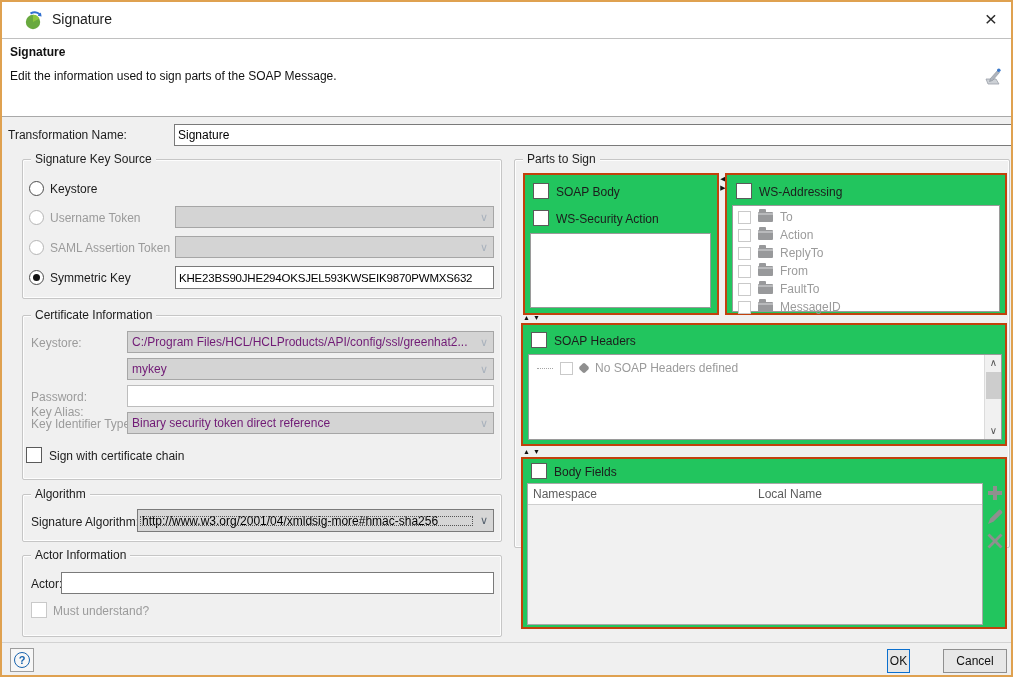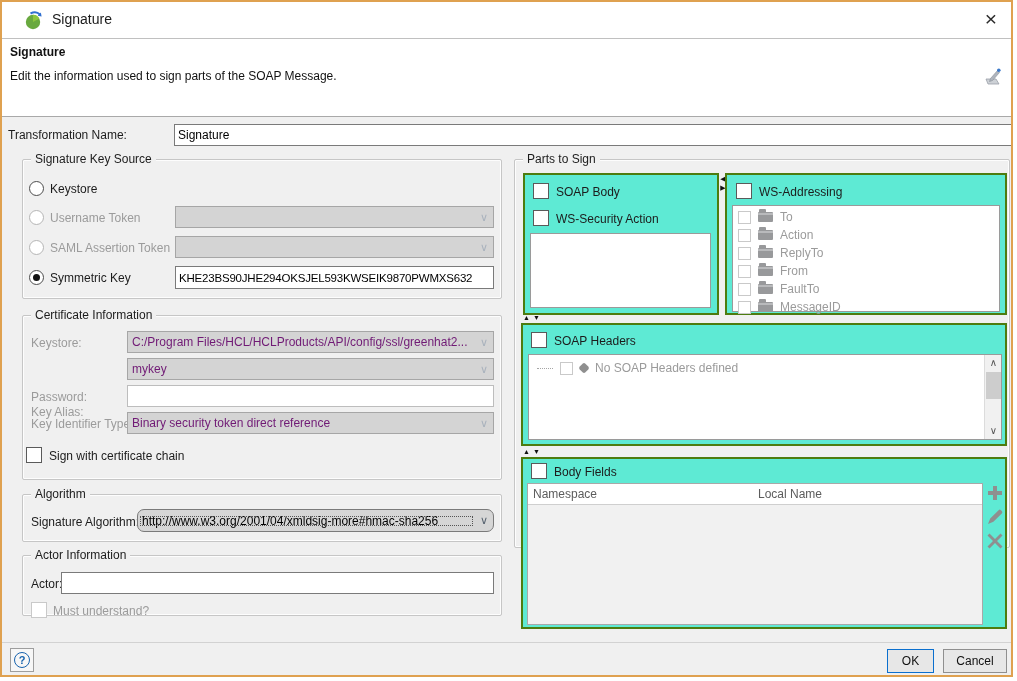--- a/index.html
+++ b/index.html
@@ -24,33 +24,33 @@
   .grp { position:absolute; border:1px solid #c6c6c6; border-radius:2px; box-shadow:inset 0 0 0 1px #fdfdfd; }
   .grp > .legend { position:absolute; top:-8px; left:8px; background:#f0f0f0; padding:0 4px; font-size:12px; color:#1c1c1c; white-space:nowrap; }
 
   .txt { position:absolute; background:#fff; border:1px solid #7a7a7a; font-size:12px; color:#000; padding:0 3px; line-height:20px; overflow:hidden; white-space:nowrap; }
   .txt.small { font-size:11.5px; letter-spacing:-0.2px; }
   .txt.dis { border-color:#bdbdbd; }
 
   .combo { position:absolute; background:#d4d4d4; border:1px solid #a6a6a6; display:flex; align-items:center; }
   .combo .val { flex:1; font-size:12px; color:#701a75; padding:0 4px; overflow:hidden; white-space:nowrap; }
   .combo .arr { width:18px; text-align:center; font-size:11px; color:#a9b2bd; }
-  .combo.enabled { background:#d6d6d6; border-color:#7a7a7a;border-radius:7px; }
+  .combo.enabled { background:#d6d6d6; border-color:#7a7a7a; }
   .combo.enabled .val { color:#000; outline:1px dotted #555; outline-offset:-3px; }
   .combo.enabled .arr { color:#55616e; }
 
   .radio { position:absolute; width:15px; height:15px; border-radius:50%; border:1px solid #4c4c4c; background:#fff; }
   .radio.dis { border-color:#b5b5b5; }
   .radio.sel::after { content:""; position:absolute; left:3px; top:3px; width:7px; height:7px; border-radius:50%; background:#111; }
 
   .cbx { position:absolute; width:16px; height:16px; border:1px solid #5a5a5a; background:#fff; }
   .cbx13 { width:13px; height:13px; border:1px solid #c9c9c9; background:#fff; flex:0 0 13px; }
 
   
-  .panel { position:absolute; border:2px solid #4d7c0f; background:#5eead4; }
+  .panel { position:absolute; border:2px solid #c2410c; background:#22c55e; }
   .listbox { position:absolute; background:#fff; border:1px solid #9a9a9a; }
   .wsrow { display:flex; align-items:center; gap:7px; height:18px; padding-left:5px; }
   .folder-icon { width:15px; height:10px; background:#98999b; border-radius:1px; position:relative; flex:0 0 15px; }
   .folder-icon::before { content:""; position:absolute; top:-3px; left:1px; width:7px; height:3px; background:#98999b; border-radius:1px 1px 0 0; }
   .folder-icon::after { content:""; position:absolute; top:1px; left:0; width:15px; height:2px; background:#b9babc; }
   .diamond-icon { width:8px; height:8px; background:#8f8f8f; transform:rotate(45deg); border-radius:2px; flex:0 0 8px; }
   .dots { width:16px; border-top:1px dotted #a5a5a5; flex:0 0 16px; }
 
   .split-v { position:absolute; width:12px; display:flex; flex-direction:column; gap:2px; align-items:center; }
   .split-h { position:absolute; display:flex; gap:3px; }
@@ -157,21 +157,21 @@
 
   <div class="grp" style="left:20px; top:492px; width:480px; height:48px;">
     <span class="legend">Algorithm</span>
     <span class="lbl" style="position:absolute; left:8px; top:20px;">Signature Algorithm:</span>
     <div class="combo enabled" style="left:114px; top:14px; width:357px; height:23px;">
       <span class="val">http://www.w3.org/2001/04/xmldsig-more#hmac-sha256</span>
       <span class="arr">∨</span>
     </div>
   </div>
 
-  <div class="grp" style="left:20px; top:553px; width:480px; height:61px;">
+  <div class="grp" style="left:20px; top:553px; width:480px; height:82px;">
     <span class="legend">Actor Information</span>
     <span class="lbl" style="position:absolute; left:8px; top:21px;">Actor:</span>
     <div class="txt" style="left:38px; top:16px; width:433px; height:22px;"></div>
     <div class="cbx" style="left:8px; top:46px; border-color:#c9c9c9;"></div>
     <span class="lbl-dis" style="position:absolute; left:30px; top:48px;">Must understand?</span>
   </div>
 
   <div class="grp" style="left:512px; top:157px; width:496px; height:389px;padding-left:12px;">
     <span class="legend">Parts to Sign</span>
 
@@ -277,17 +277,17 @@
             <path d="M2.5 0.5L8 6l5.5-5.5 2 2L10 8l5.5 5.5-2 2L8 10l-5.5 5.5-2-2L6 8 0.5 2.5z" fill="#8f8f8f"></path>
           </svg>
       </div>
     </div>
   </div>
 
   <div class="footer">
     <div class="help-btn">
       <span class="help-q">?</span>
     </div>
-    <button class="btn default" style="left:885px; width:47px;">OK</button>
+    <button class="btn default" style="left:885px; width:23px;">OK</button>
     <button class="btn" style="left:941px; width:64px;">Cancel</button>
   </div>
 
 </div>
 
 </body></html>

